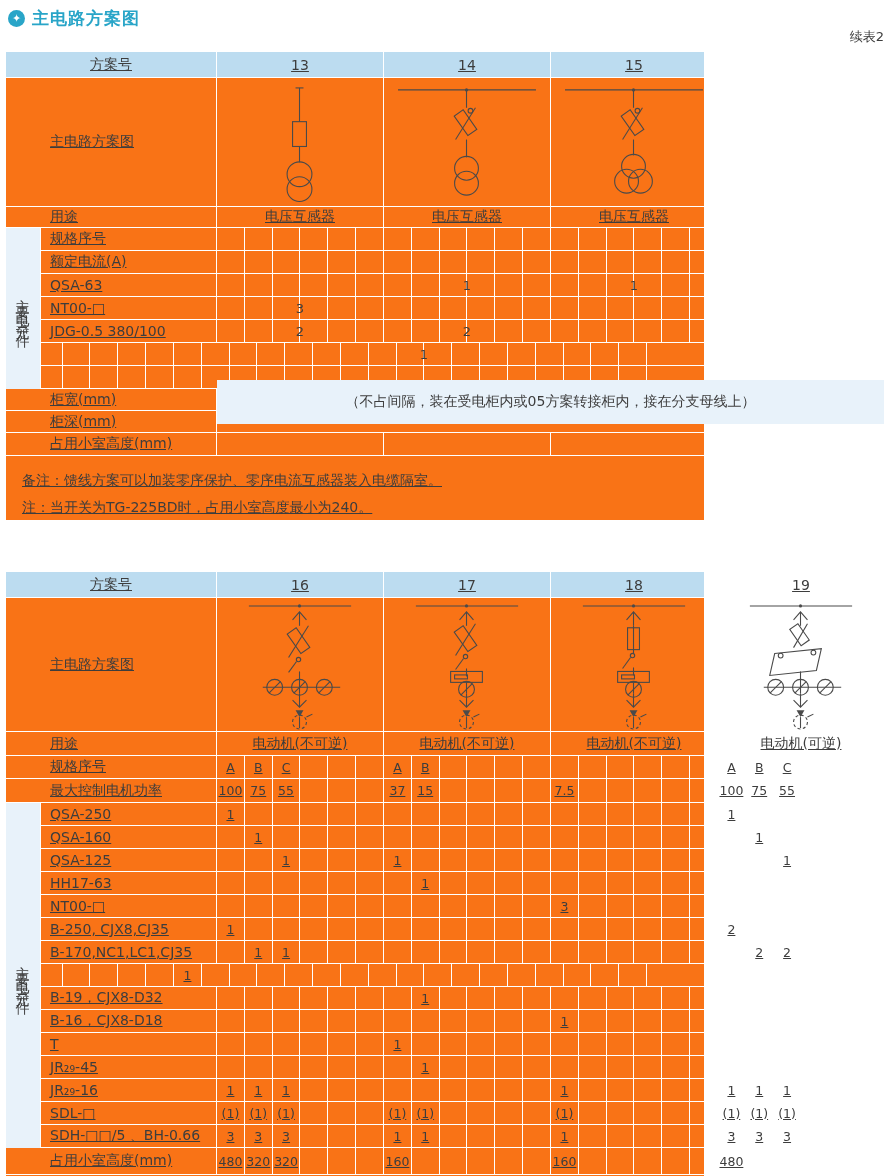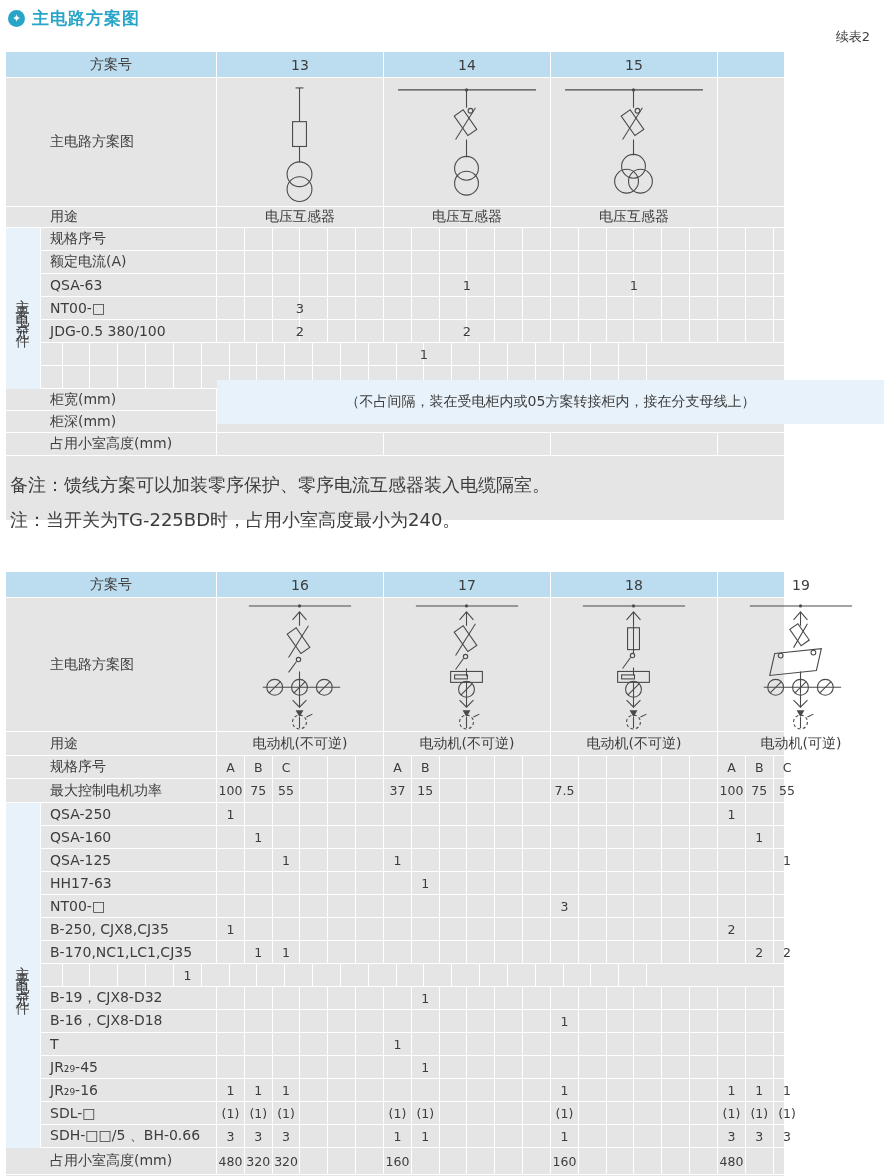--- a/index.html
+++ b/index.html
@@ -2,22 +2,22 @@
 <html><head>
 <meta charset="utf-8">
 <style>
   html,body{margin:0;padding:0;}
   body{width:890px;height:1176px;position:relative;background:#fff;overflow:hidden;
        font-family:"DejaVu Sans","Liberation Sans",sans-serif;color:#3d3d3d;}
   .title{position:absolute;left:8px;top:7px;display:flex;align-items:center;gap:7px;}
   .bullet{width:17px;height:17px;border-radius:50%;background:#29a5c8;color:#fff;display:flex;
           align-items:center;justify-content:center;font-size:11px;line-height:1;}
   .title-text{font-size:17px;font-weight:bold;color:#29a5c8;letter-spacing:1px;}
-  .continued{position:absolute;right:20px;top:28px;font-size:13px;color:#3d3d3d;}
-  .block{position:absolute;left:6px;width:778px;background:#e5e5e5;}
+  .continued{position:absolute;right:6px;top:28px;font-size:13px;color:#3d3d3d;}
+  .block{position:absolute;left:6px;width:698px;background:#f97316;text-decoration:underline;}
   #block1{top:52px;height:468px;}
   #block2{top:572px;height:604px;}
   .tbl{position:relative;}
   .row{display:flex;box-sizing:border-box;border-bottom:1px solid #fff;}
   .hdr{background:#bcdcf0;}
   .lbl{width:210px;box-sizing:border-box;display:flex;align-items:center;font-size:14px;
        padding-left:44px;flex-shrink:0;}
   .lbl.center{justify-content:center;padding-left:0;}
   .c{width:167px;box-sizing:border-box;border-left:1px solid #fff;position:relative;
      display:flex;flex-shrink:0;}
@@ -30,21 +30,21 @@
        font-size:13px;}
   .diag{align-items:stretch;justify-content:center;}
   .diag svg{width:100%;height:100%;display:block;}
   .overlay{position:absolute;background:#e8f2fa;z-index:3;box-sizing:border-box;}
   .groupcell{left:0;width:35px;border-right:1px solid #fff;display:flex;align-items:center;
              justify-content:center;}
   .groupcell span{writing-mode:vertical-rl;text-orientation:upright;font-size:14px;
                   letter-spacing:7px;color:#3d3d3d;}
   .notecell{left:211px;width:667px;display:flex;align-items:center;justify-content:center;
             font-size:14px;}
-  .remarks{padding:11px 4px 0 4px;font-size:18px;line-height:1.95;color:#3d3d3d;}
+  .remarks{padding:11px 4px 0 16px;font-size:14px;line-height:1.95;color:#3d3d3d;}
 </style>
 </head>
 <body>
 
 <div class="title">
   <span class="bullet">✦</span>
   <span class="title-text">主电路方案图</span>
 </div>
 <div class="continued">续表2</div>
 

